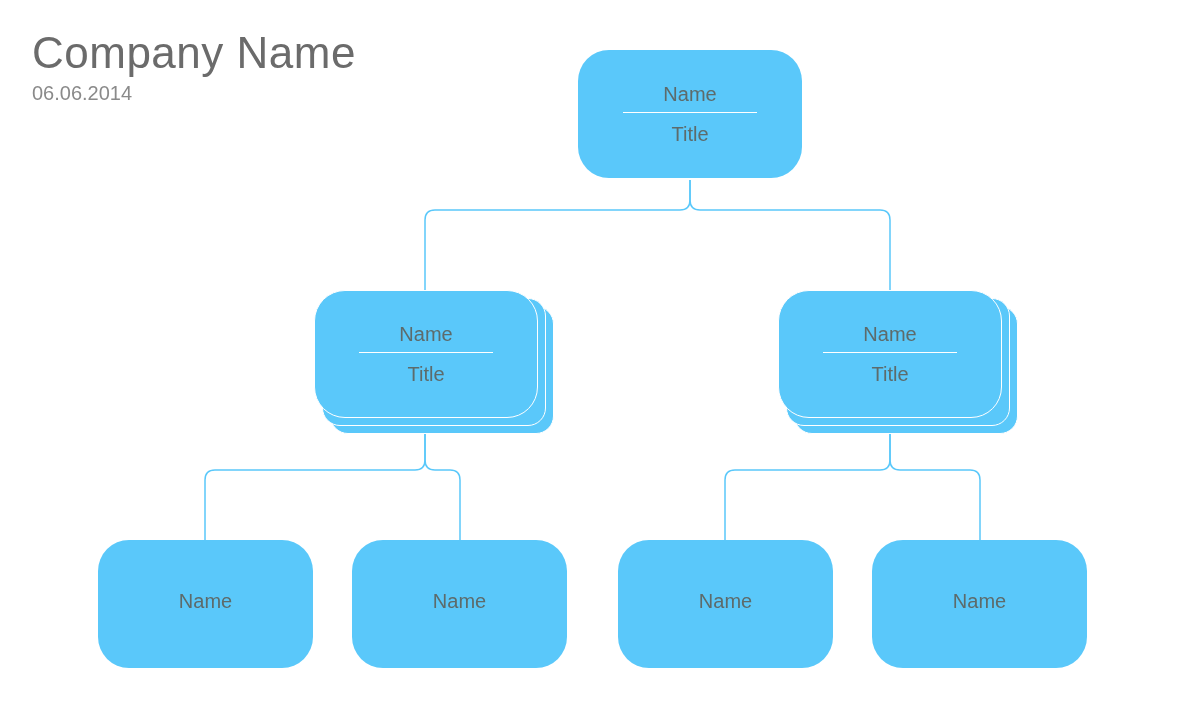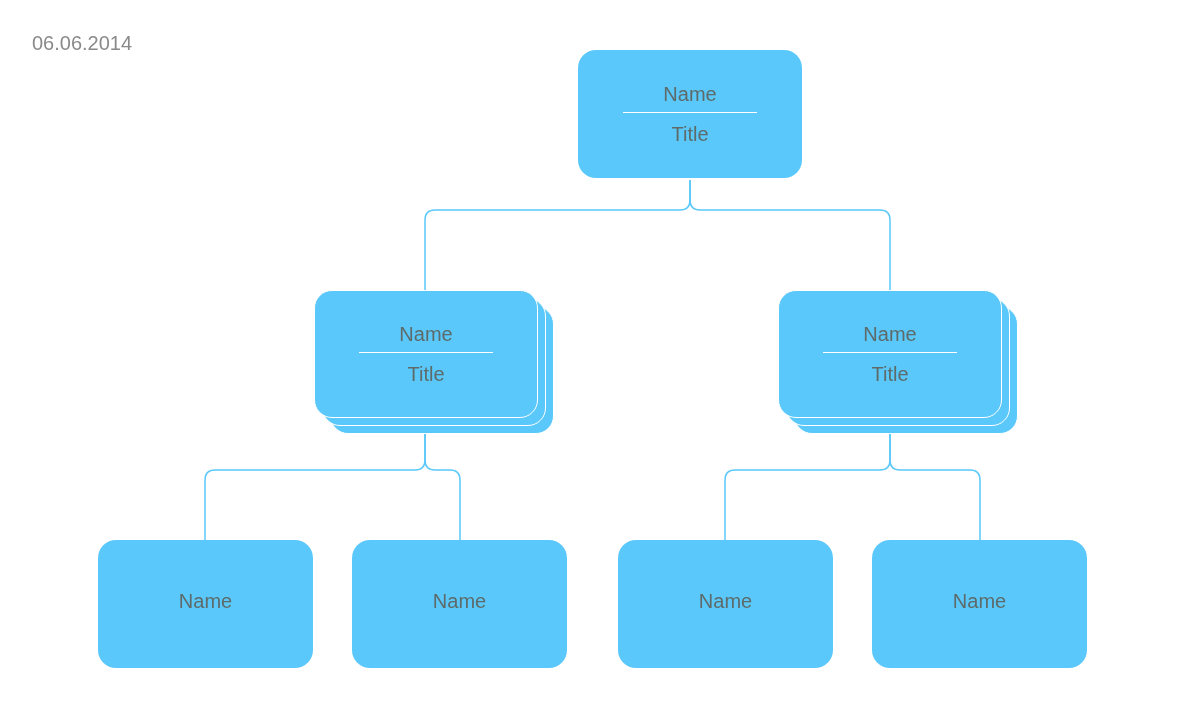--- a/index.html
+++ b/index.html
@@ -30,21 +30,21 @@
     .chart {
       position: absolute;
       top: 0;
       left: 0;
       width: 1180px;
       height: 721px;
     }
     .node {
       position: absolute;
       background: #5ac8fa;
-      border-radius: 18px;
+      border-radius: 31px;
       display: flex;
       flex-direction: column;
       align-items: center;
       justify-content: center;
       color: #5d6b6b;
       font-size: 20px;
       text-align: right;
     }
     .node .name { margin-bottom: 6px; }
     .node .title-lbl { margin-top: 10px; }
@@ -70,20 +70,21 @@
     svg.connector path {
       fill: none;
       stroke: #5ac8fa;
       stroke-width: 1.5;
     }
   </style>
 </head>
 <body>
 
 <div class="header">
+  <div class="company-name">Company Name</div>
   <div class="date">06.06.2014</div>
 </div>
 
 <svg class="connector">
 
   <path d="M 690 180 L 690 200 Q 690 210 680 210 L 435 210 Q 425 210 425 220 L 425 290"></path>
   <path d="M 690 180 L 690 200 Q 690 210 700 210 L 880 210 Q 890 210 890 220 L 890 290"></path>
 
   <path d="M 425 430 L 425 460 Q 425 470 415 470 L 215 470 Q 205 470 205 480 L 205 540"></path>
   <path d="M 425 430 L 425 460 Q 425 470 435 470 L 450 470 Q 460 470 460 480 L 460 540"></path>

